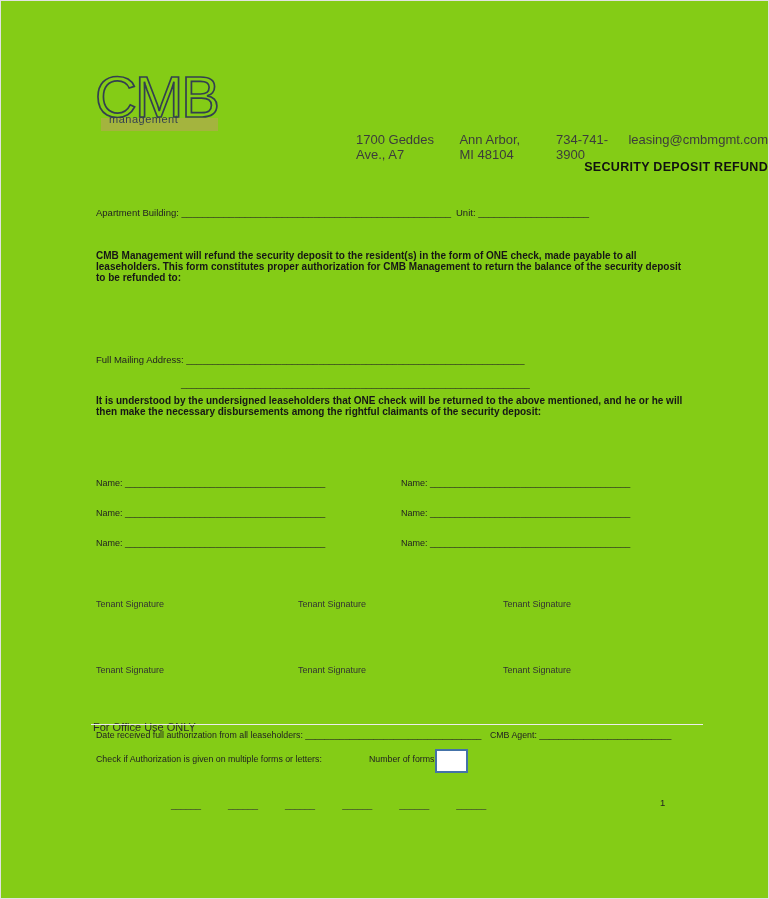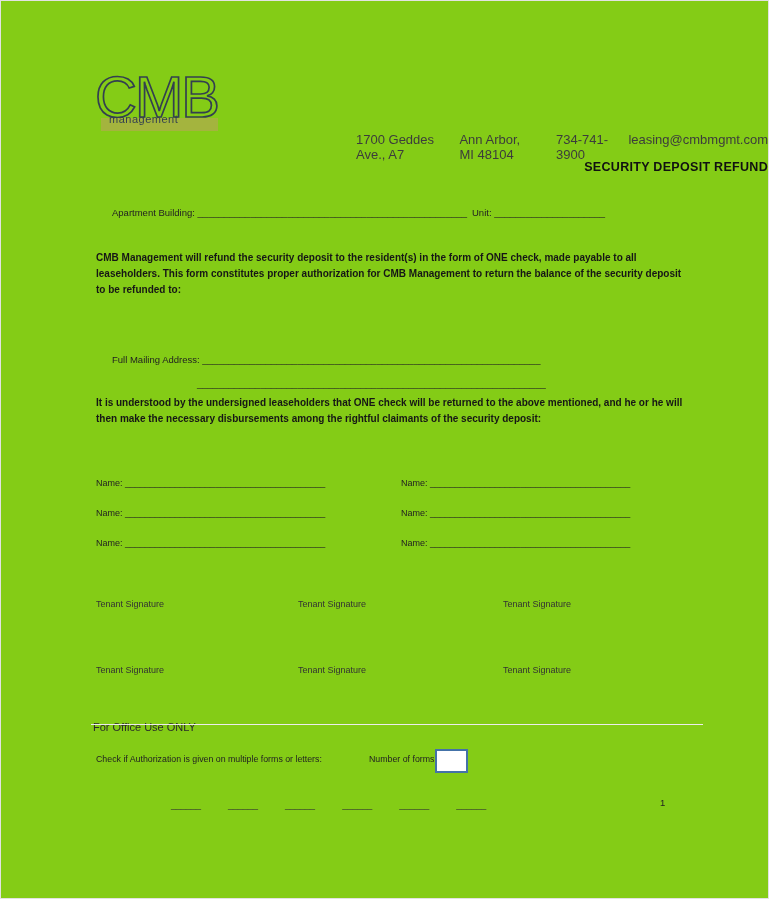--- a/index.html
+++ b/index.html
@@ -19,25 +19,25 @@
   .logo-svg { position:absolute; left:92px; top:68px; }
   .logo-bar { position:absolute; left:100px; top:117px; width:117px; height:13px; background:#A4B43E; }
   .logo-tagline { position:absolute; left:108px; top:112px; font-size:11px; color:#333F50; letter-spacing:0.5px; }
 
   
   .contact { position:absolute; left:355px; top:131px; display:flex; gap:20px; font-size:13px; color:#3c3c3c; }
 
   .title { position:absolute; left:0; top:159px; width:100%; text-align:right;
            font-size:12.5px; font-weight:bold; letter-spacing:0.3px; color:#111; }
 
-  .fieldrow { font-size:9.5px; color:#222;margin-left:16px; }
+  .fieldrow { font-size:9.5px; color:#222; }
   .fieldrow .line { color:#222; }
 
   .para { position:absolute; left:95px; width:588px; font-size:10px; font-weight:bold;
-          line-height:16px; color:#161616; white-space:normal; }
+          line-height:11px; color:#161616; white-space:normal; }
 
   .namerow { font-size:9px; color:#222; }
   .sig { font-size:9px; color:#333; }
 
   .office-heading { font-size:11px; color:#2a2a2a; }
   .office-rule { position:absolute; left:90px; top:723px; width:612px; height:1px; background:#ececec; }
   .office-small { font-size:8.8px; color:#222; }
 
   .forms-box { position:absolute; left:434px; top:748px; width:29px; height:20px;
                border:2px solid #4472A8; background:#ffffff; }
@@ -115,20 +115,26 @@
   <div class="abs sig" style="left:297px; top:598px;">Tenant Signature</div>
   <div class="abs sig" style="left:502px; top:598px;">Tenant Signature</div>
 
   <div class="abs sig" style="left:95px; top:664px;">Tenant Signature</div>
   <div class="abs sig" style="left:297px; top:664px;">Tenant Signature</div>
   <div class="abs sig" style="left:502px; top:664px;">Tenant Signature</div>
 
   <div class="abs office-heading" style="left:92px; top:720px;">For Office Use ONLY</div>
   <div class="office-rule"></div>
 
+  <div class="abs office-small" style="left:95px; top:729px;">
+    <span>Date received full authorization from all leaseholders:</span>
+    <span class="line">____________________________________</span>
+    <span style="margin-left:6px;">CMB Agent:</span>
+    <span class="line">___________________________</span>
+  </div>
 
   <div class="abs office-small" style="left:95px; top:753px;">Check if Authorization is given on multiple forms or letters:</div>
   <div class="abs office-small" style="left:368px; top:753px;">Number of forms:</div>
   <div class="forms-box"></div>
 
   <div class="ticks">
     <span>______</span>
     <span>______</span>
     <span>______</span>
     <span>______</span>

